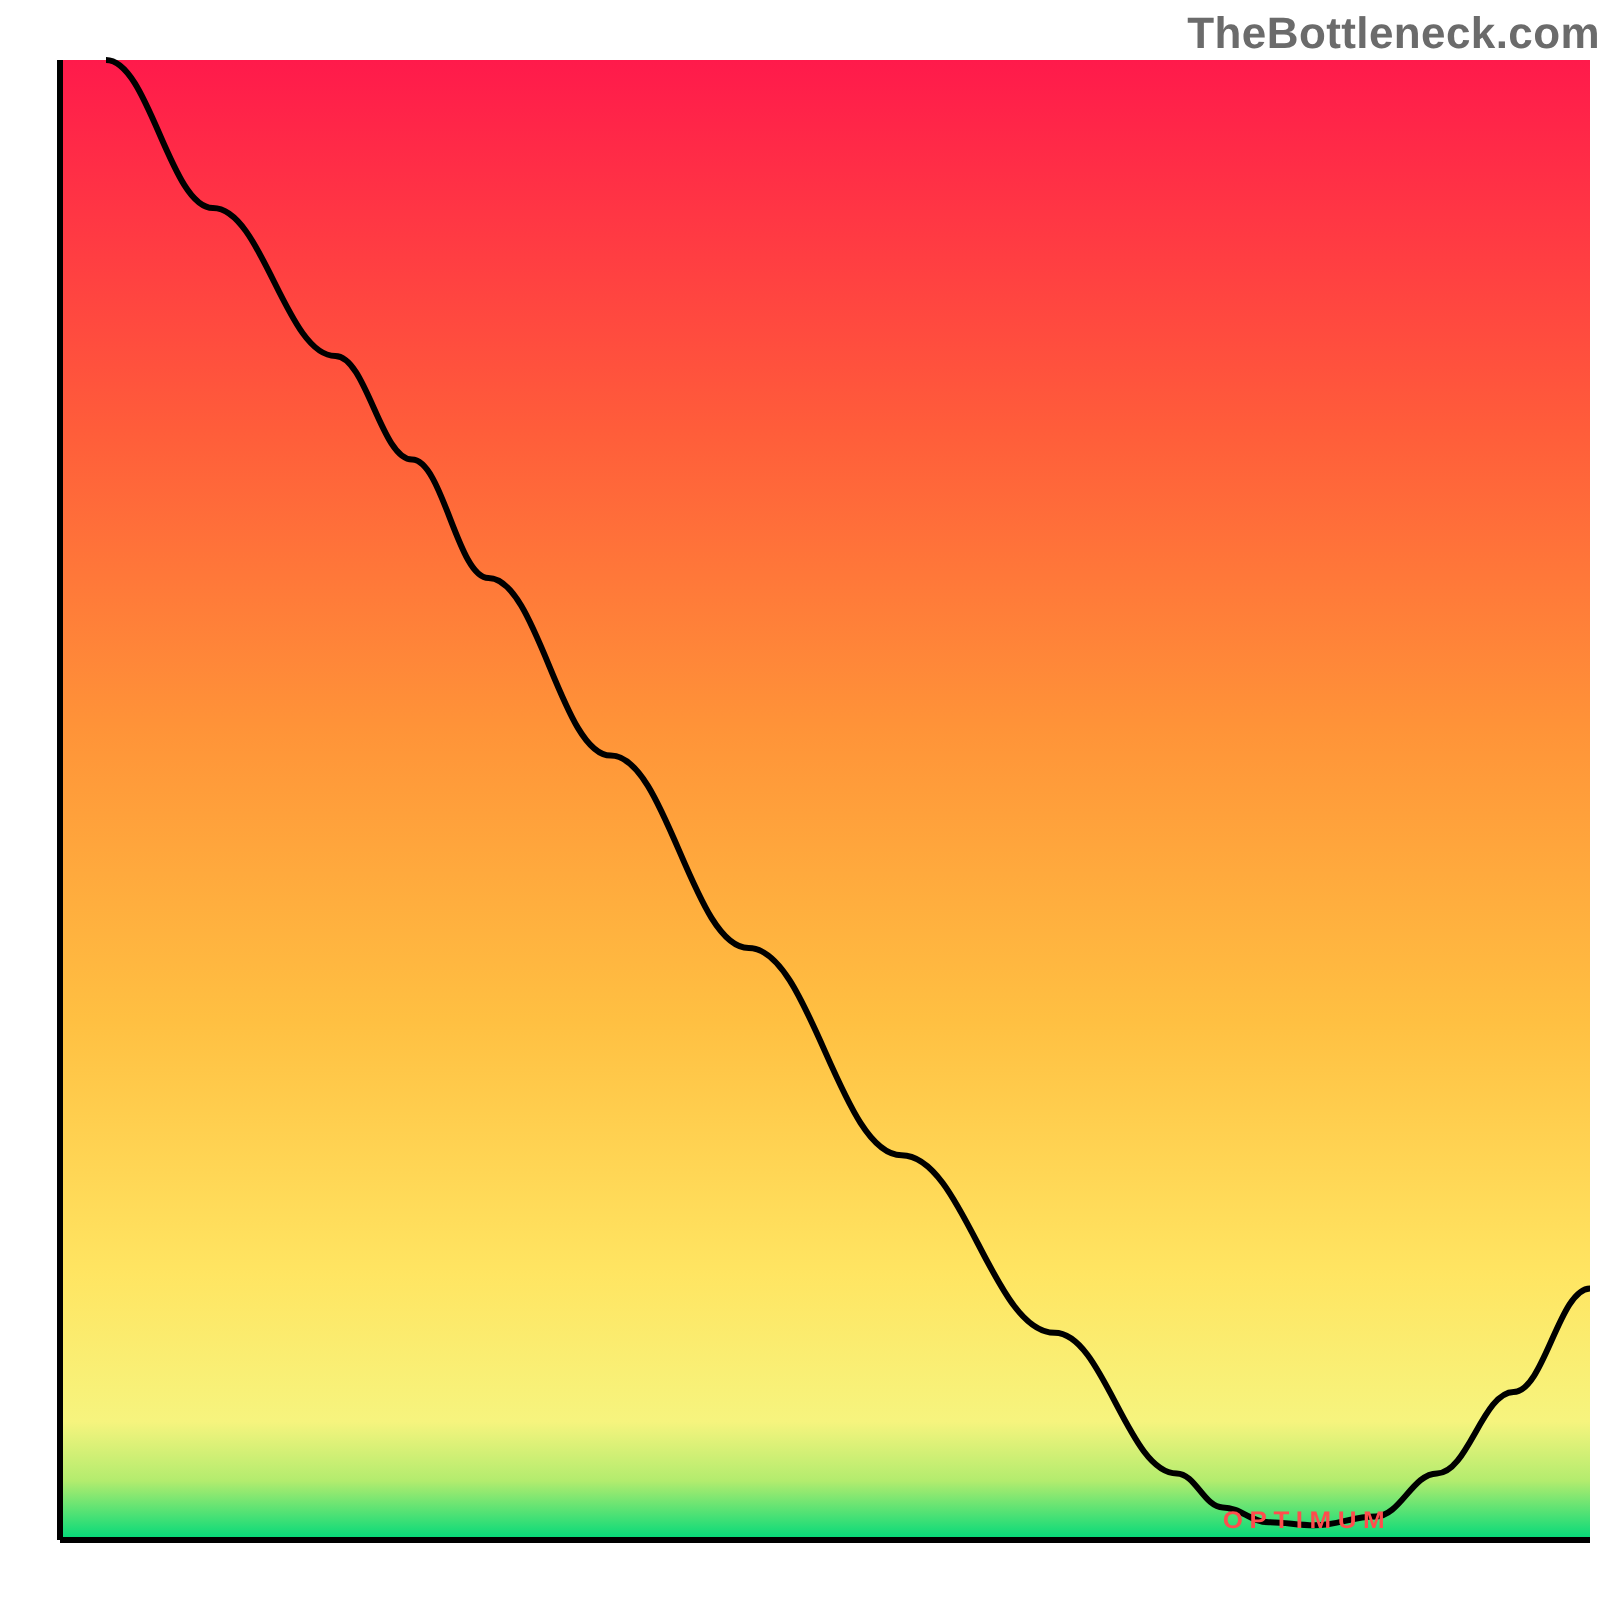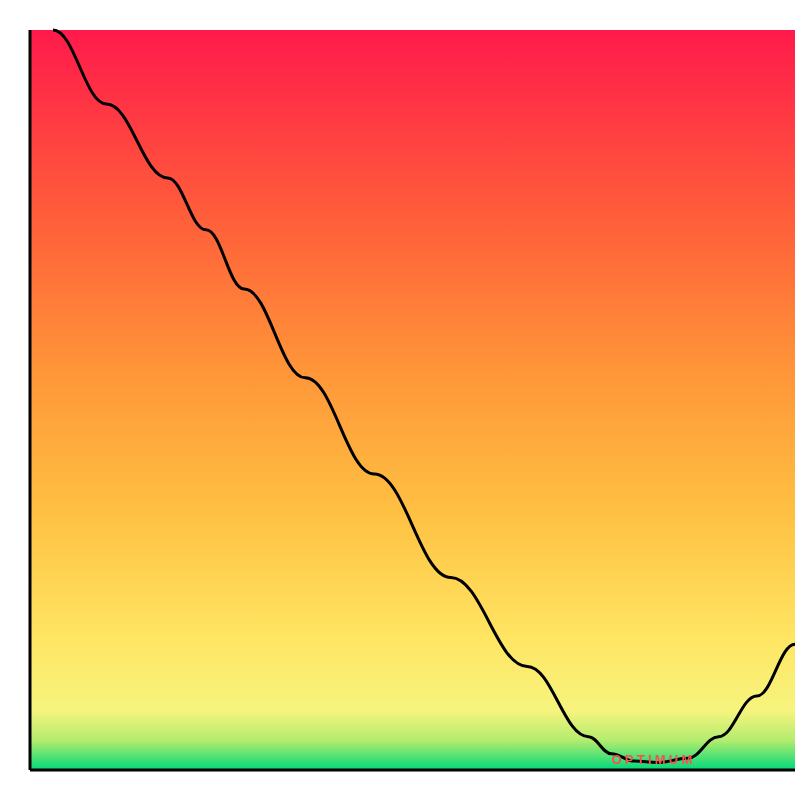--- a/index.html
+++ b/index.html
@@ -31,20 +31,21 @@
     top: 0;
     width: 800px;
     height: 800px;
     display: block;
   }
 </style>
 </head>
 <body>
 <div class="wrap">
 
+  <div class="watermark">TheBottleneck.com</div>
 
   <svg class="chart" viewBox="0 0 800 800">
     <defs>
       <linearGradient id="bg-grad" x1="0" y1="1" x2="0" y2="0">
           <stop offset="0.0%" stop-color="#00d97a"></stop>
           <stop offset="4.0%" stop-color="#b3ec6e"></stop>
           <stop offset="8.0%" stop-color="#f6f47e"></stop>
           <stop offset="18.0%" stop-color="#ffe562"></stop>
           <stop offset="35.0%" stop-color="#ffc042"></stop>
           <stop offset="55.0%" stop-color="#ff9338"></stop>

